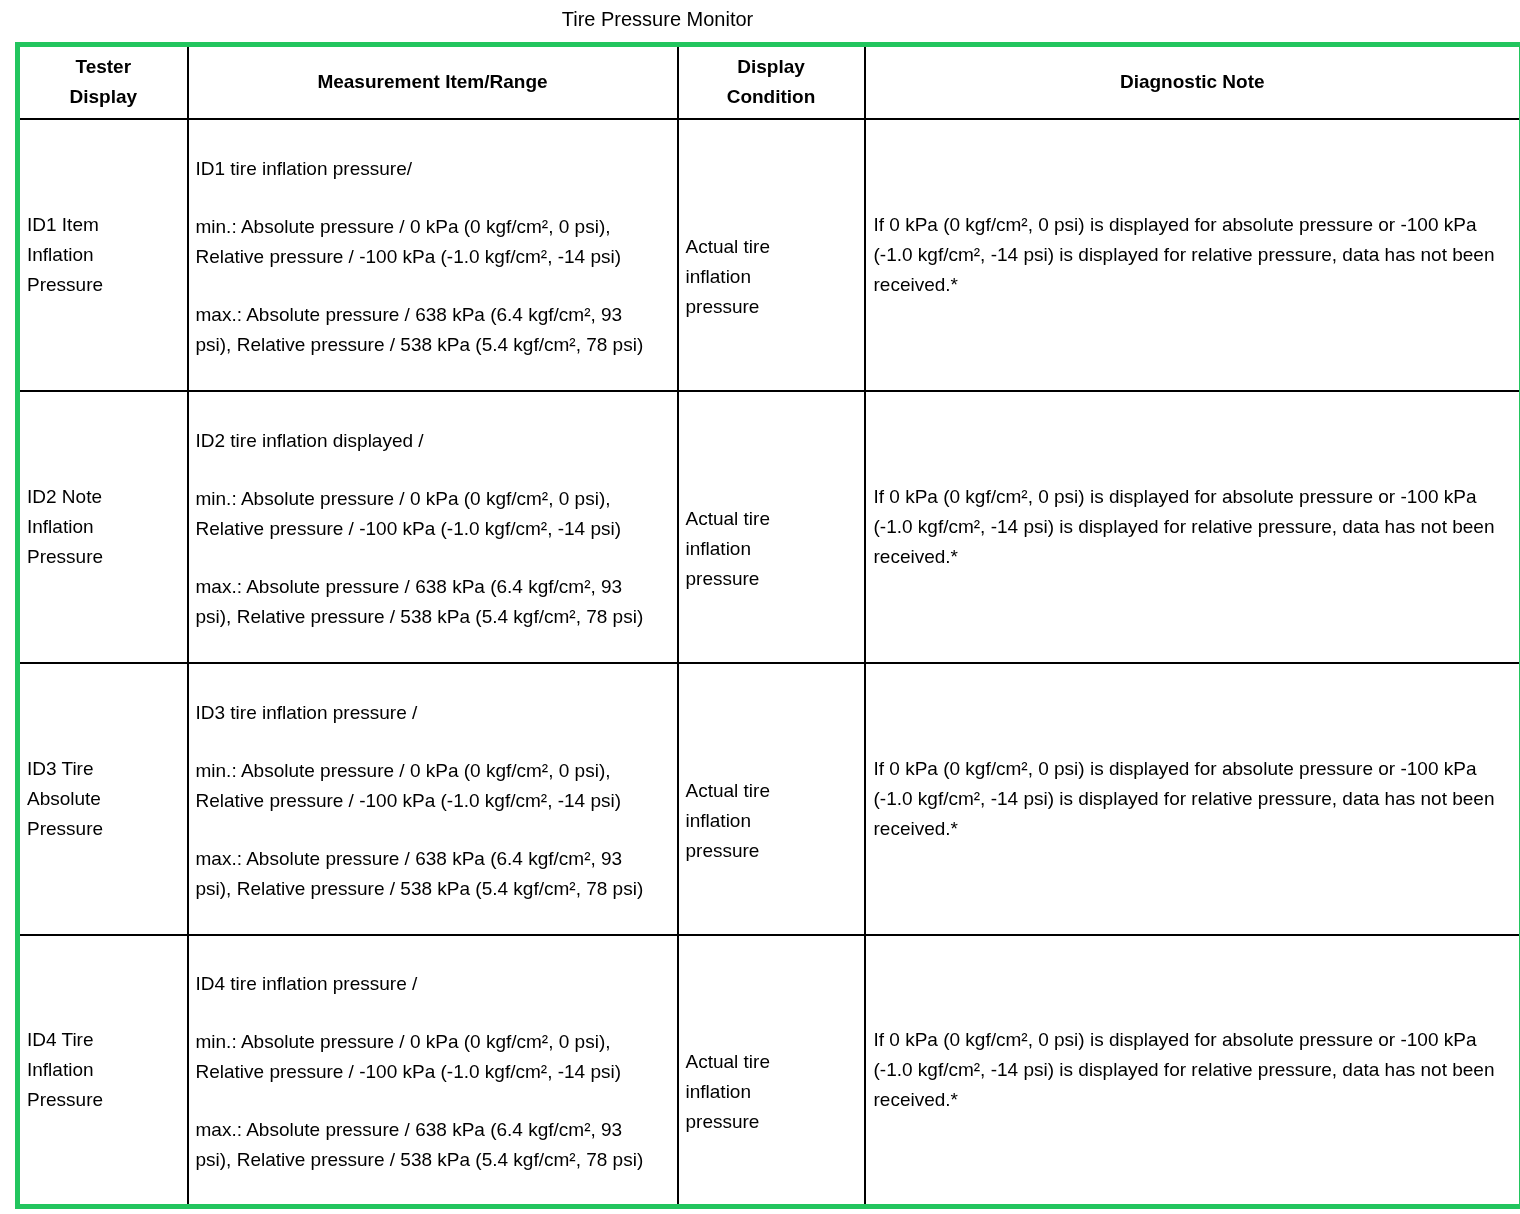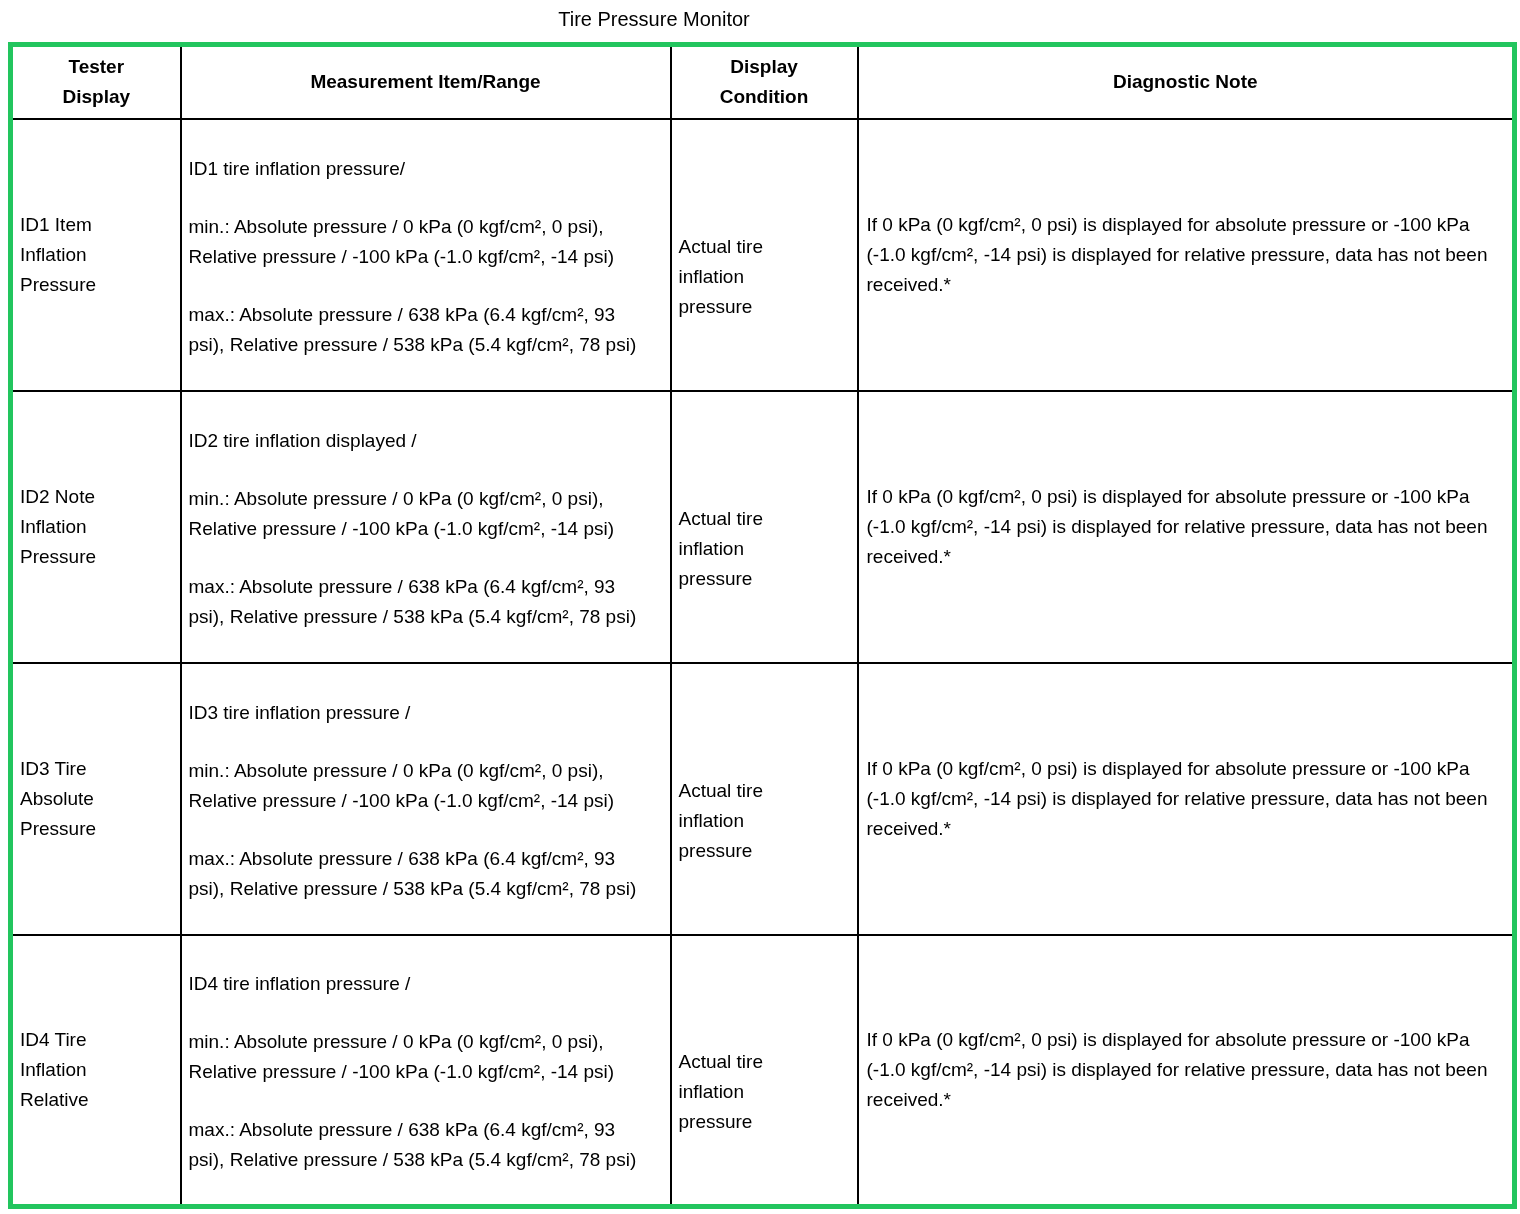--- a/index.html
+++ b/index.html
@@ -6,21 +6,21 @@
   html, body {
     margin: 0;
     padding: 0;
     background: #ffffff;
     color: #000000;
     font-family: "Liberation Sans", sans-serif;
   }
   .page {
     width: 1308px;
     height: 1214px;
-    padding: 4px 8px 6px 8px;
+    padding: 4px 8px 6px 15px;
   }
   .title {
     text-align: center;
     font-size: 20px;
     line-height: 26px;
     margin: 2px 0 10px 0;
   }
   table.tpm {
     border-collapse: collapse;
     table-layout: fixed;
@@ -135,21 +135,21 @@
           <p>max.: Absolute pressure / 638 kPa (6.4 kgf/cm², 93 psi), Relative pressure / 538 kPa (5.4 kgf/cm², 78 psi)</p>
         </td>
         <td class="c-normal">
           <span class="cell-text">Actual tire inflation pressure</span>
         </td>
         <td class="c-note">If 0 kPa (0 kgf/cm², 0 psi) is displayed for absolute pressure or -100 kPa (-1.0 kgf/cm², -14 psi) is displayed for relative pressure, data has not been received.*</td>
       </tr>
 
       <tr>
         <td class="c-tester">
-          <span class="cell-text">ID4 Tire Inflation Relative</span>
+          <span class="cell-text">ID4 Tire Inflation Pressure</span>
         </td>
         <td class="c-measure">
           <p>ID4 tire inflation pressure /</p>
           <p>min.: Absolute pressure / 0 kPa (0 kgf/cm², 0 psi), Relative pressure / -100 kPa (-1.0 kgf/cm², -14 psi)</p>
           <p>max.: Absolute pressure / 638 kPa (6.4 kgf/cm², 93 psi), Relative pressure / 538 kPa (5.4 kgf/cm², 78 psi)</p>
         </td>
         <td class="c-normal">
           <span class="cell-text">Actual tire inflation pressure</span>
         </td>
         <td class="c-note">If 0 kPa (0 kgf/cm², 0 psi) is displayed for absolute pressure or -100 kPa (-1.0 kgf/cm², -14 psi) is displayed for relative pressure, data has not been received.*</td>

